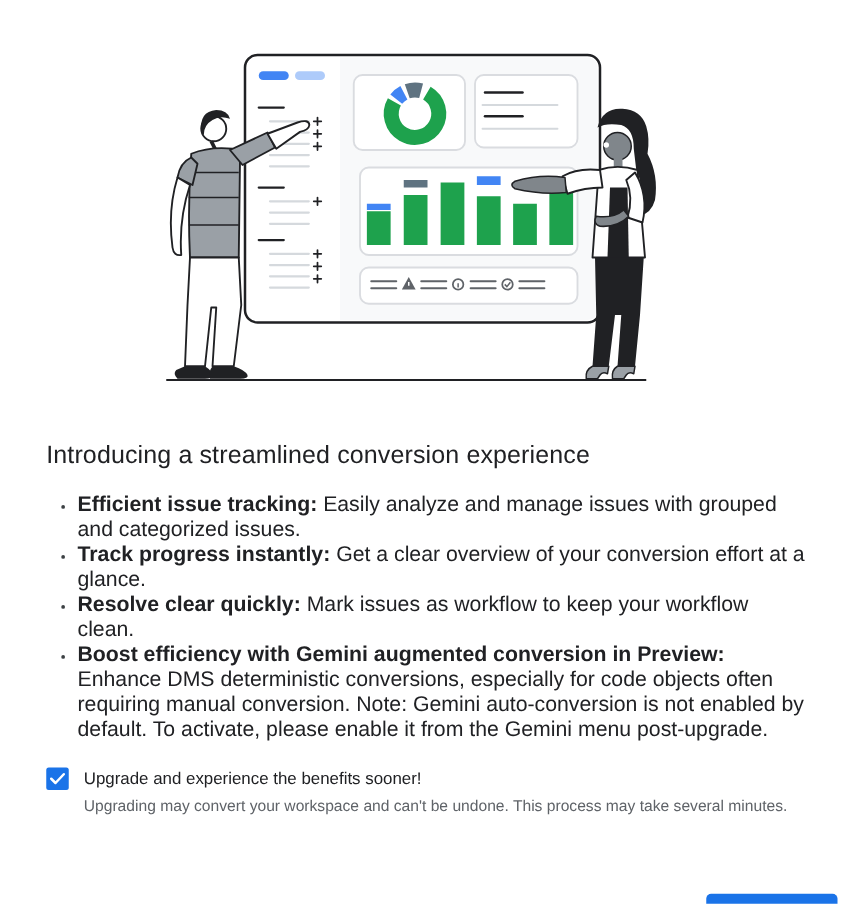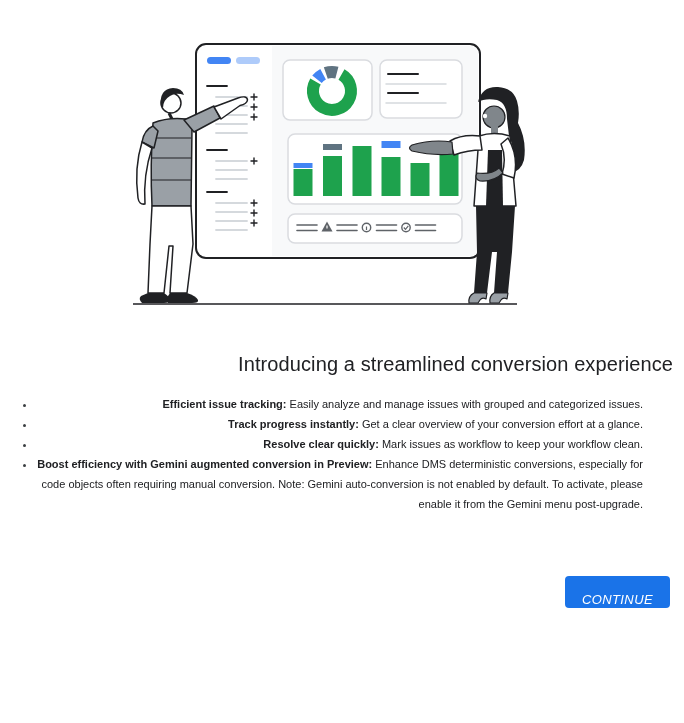--- a/index.html
+++ b/index.html
@@ -2,28 +2,28 @@
 <html style="--primary: #1a73e8; --chart-green: #1ea24d; --chart-blue: #4285f4; --chart-blue-light: #aecbfa; --chart-slate: #5f7381; --outline: #202124; --panel: #f8f9fa; --card-border: #dadce0; --line-light: #d5d9dd; --line-dark: #5f6368; --figure-gray: #9aa0a6; --skin-gray: #80868b; --text-primary: #202124; --text-secondary: #5f6368;"><head>
 <meta charset="utf-8">
 <style>
   * { box-sizing: border-box; }
   html, body { margin: 0; padding: 0; }
   body {
     width: 684px; height: 723px; background: #fff; overflow: hidden;
     font-family: "Liberation Sans", sans-serif; color: var(--text-primary, #202124);
   }
   .illustration-wrap { width: 684px; height: 318px; }
-  .content { padding: 0 11px; text-align: right; }
+  .content { padding: 0 37px; }
   h1.dialog-title {
     margin: 32px 0 0; font-size: 20px; font-weight: 400; line-height: 28px;
     color: var(--text-primary, #202124); letter-spacing: 0.1px;
   }
   p.intro { margin: 10px 0 0; font-size: 13px; line-height: 20px; max-width: 622px; }
   ul.benefits { margin: 16px 0 0; padding: 0 0 0 25px; list-style: disc; max-width: 632px; }
-  ul.benefits li { font-size: 11px; line-height: 20px; }
+  ul.benefits li { font-size: 17px; line-height: 20px; }
   ul.benefits li::marker { color: #3c4043; font-size: 11px; }
   ul.benefits b { font-weight: 700; }
   .checkbox-row { margin: 20px 0 0; display: flex; align-items: flex-start; }
   .checkbox {
     width: 18px; height: 18px; border-radius: 2px; background: var(--primary, #1a73e8);
     flex: 0 0 18px; display: flex; align-items: center; justify-content: center; cursor: pointer;
   }
   .checkbox svg { display: block; }
   .checkbox-text { margin-left: 12px; }
   .checkbox-label { font-size: 13.5px; line-height: 18px; color: var(--text-primary, #202124); cursor: pointer; }
@@ -176,17 +176,28 @@
 
 <div class="content">
   <h1 class="dialog-title">Introducing a streamlined conversion experience</h1>
   <ul class="benefits">
     <li><b>Efficient issue tracking:</b><span> Easily analyze and manage issues with grouped and categorized issues.</span></li>
     <li><b>Track progress instantly:</b><span> Get a clear overview of your conversion effort at a glance.</span></li>
     <li><b>Resolve clear quickly:</b><span> Mark issues as workflow to keep your workflow clean.</span></li>
     <li><b>Boost efficiency with Gemini augmented conversion in Preview:</b><span> Enhance DMS deterministic conversions, especially for code objects often requiring manual conversion. Note: Gemini auto-conversion is not enabled by default. To activate, please enable it from the Gemini menu post-upgrade.</span></li>
   </ul>
 
+  <div class="checkbox-row">
+    <div class="checkbox" role="checkbox" aria-checked="true">
+      <svg width="12" height="10" viewBox="0 0 12 10">
+        <path d="M1,5 L4.4,8.4 L11,1.4" fill="none" stroke="#fff" stroke-width="2" stroke-linecap="round" stroke-linejoin="round"></path>
+      </svg>
+    </div>
+    <div class="checkbox-text">
+      <div class="checkbox-label">Upgrade and experience the benefits sooner!</div>
+      <div class="checkbox-caption">Upgrading may convert your workspace and can't be undone. This process may take several minutes.</div>
+    </div>
+  </div>
 </div>
 
 <div class="footer">
   <button class="continue-btn">CONTINUE</button>
 </div>
 
 </body></html>

